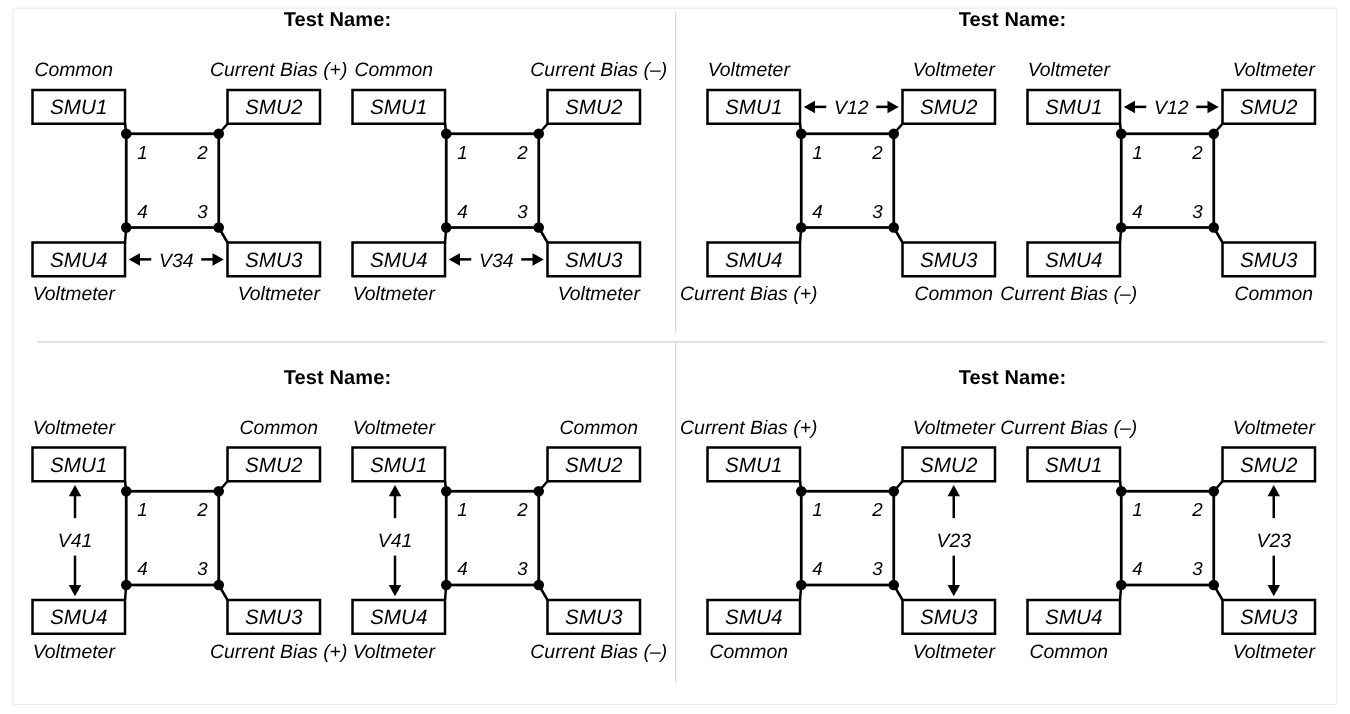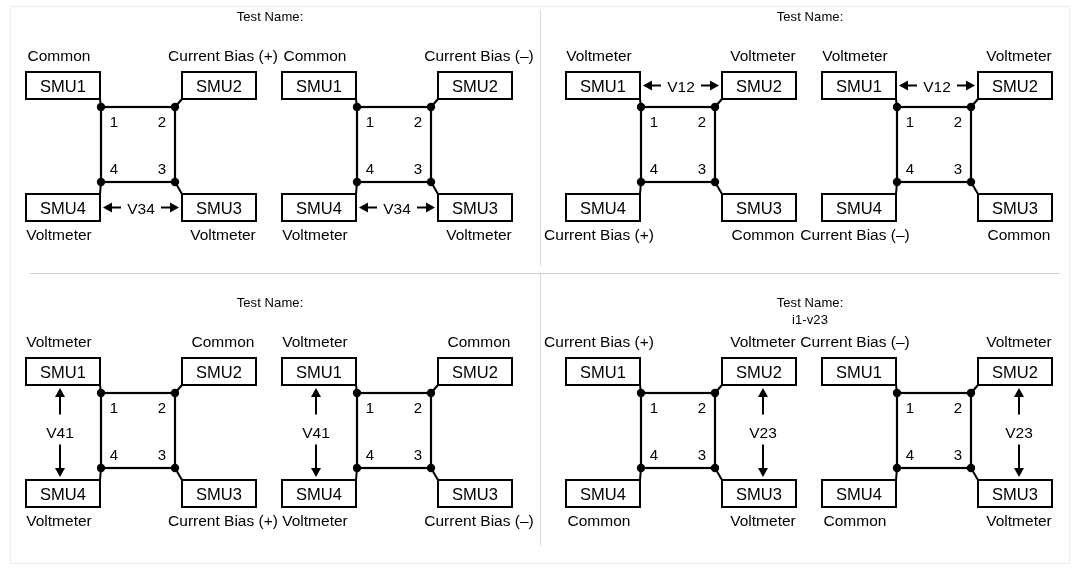--- a/index.html
+++ b/index.html
@@ -43,31 +43,32 @@
   .quadrant {
     position: absolute;
     width: 540px;
     height: 285px;
   }
   .q-title {
     position: absolute;
     left: 0; right: 0;
     top: 8px;
     text-align: center;
-    font-weight: normal;
-    font-size: 13px;
+    font-weight: bold;
+    font-size: 16px;
     line-height: 17px;
     letter-spacing: 0.1px;
   }
   .q-title .l2 { display: block; }
   .diagram {
     position: absolute;
     top: 44px;
     width: 250px;
     height: 210px;
+    font-style: italic;
   }
   .diagram.left  { left: 16px; }
   .diagram.right { left: 272px; }
   svg { display: block; overflow: visible; }
   text { font-family: "Liberation Sans", sans-serif; fill: #000; }
   .cap       { font-size: 15.5px; }
   .smu       { font-size: 16.5px; }
   .pin       { font-size: 15px; }
   .vlab      { font-size: 15.5px; }
   .box       { fill: #ffffff; stroke: #000000; stroke-width: 2; }
@@ -354,21 +355,21 @@
               <path class="arrowline" d="M 44 65 L 44 84.5"></path>
               <path class="arrowline" d="M 44 114.5 L 44 140"></path>
               <polygon points="44,58 39,67 49,67" fill="#000"></polygon>
               <polygon points="44,147 39,138 49,138" fill="#000"></polygon>
               <text x="44" y="107.5" class="vlab" text-anchor="middle">V41</text>
             </g>
           </svg>
         </div>
       </div>
       <div class="quadrant" style="left: 540px; top: 286px;">
-        <div class="q-title"><span>Test Name:</span><span class="l2">i1-v23</span></div>
+        <div class="q-title"><span>Test Name:</span></div>
         <div class="diagram left">
           <svg width="250" height="210" viewBox="0 0 250 210">
             <text x="43" y="17" class="cap" text-anchor="middle">Current Bias (+)</text>
             <text x="207" y="17" class="cap" text-anchor="middle">Voltmeter</text>
             <text x="43" y="196" class="cap" text-anchor="middle">Common</text>
             <text x="207" y="196" class="cap" text-anchor="middle">Voltmeter</text>
             <path class="wire" d="M 84 55 L 85 63"></path>
             <path class="wire" d="M 166 55 L 159 63"></path>
             <path class="wire" d="M 84 150 L 85 138"></path>
             <path class="wire" d="M 166 150 L 159 138"></path>

